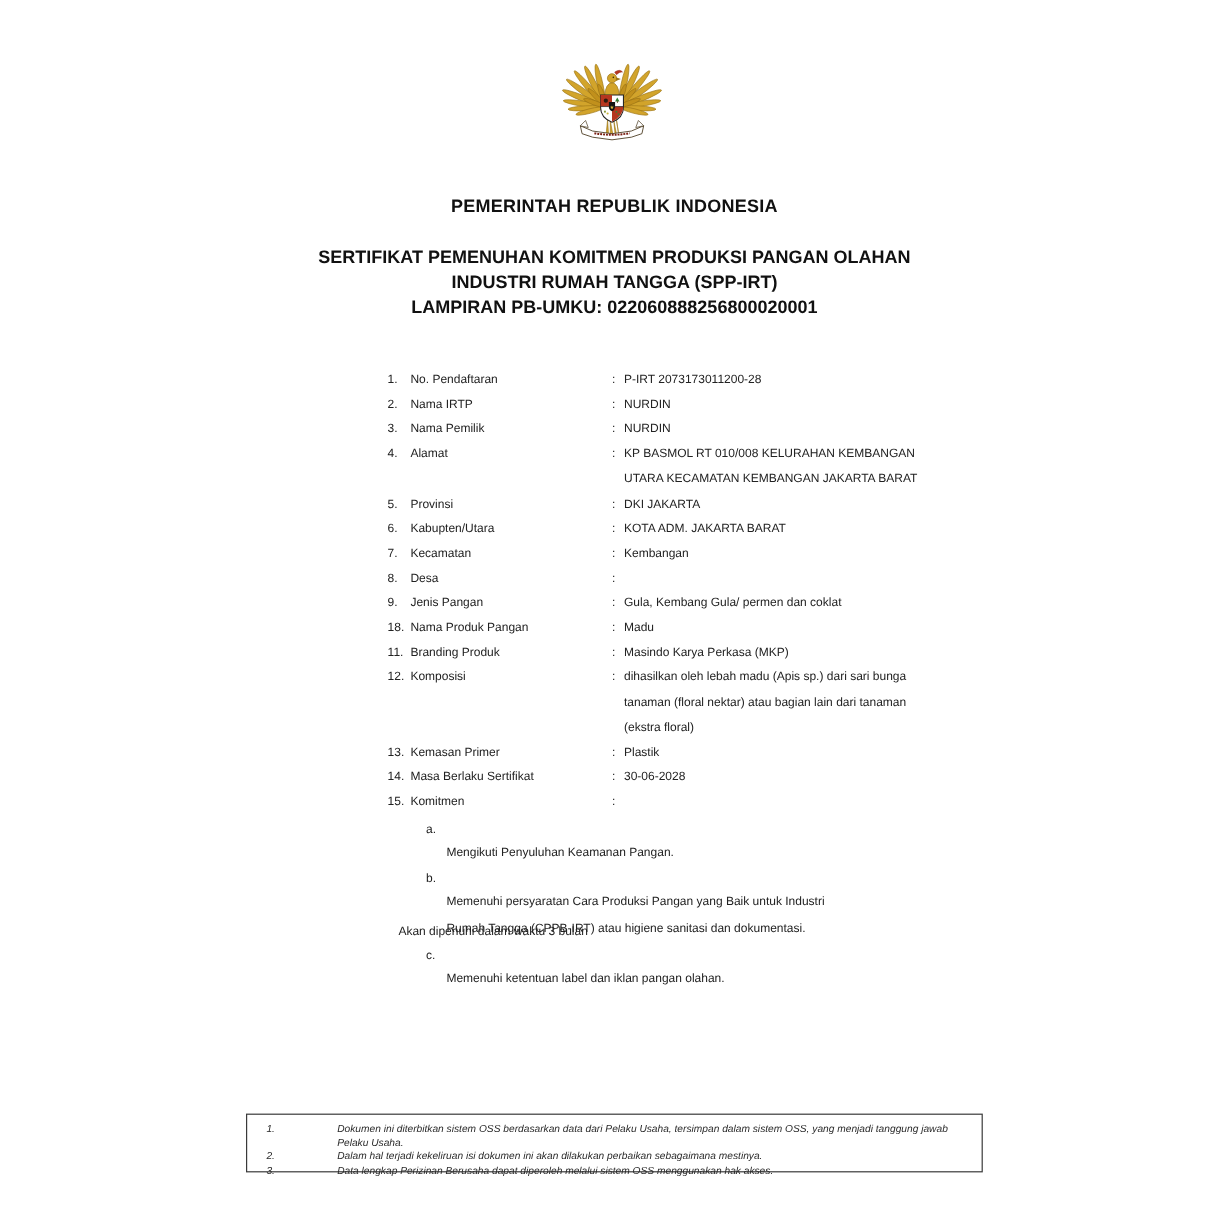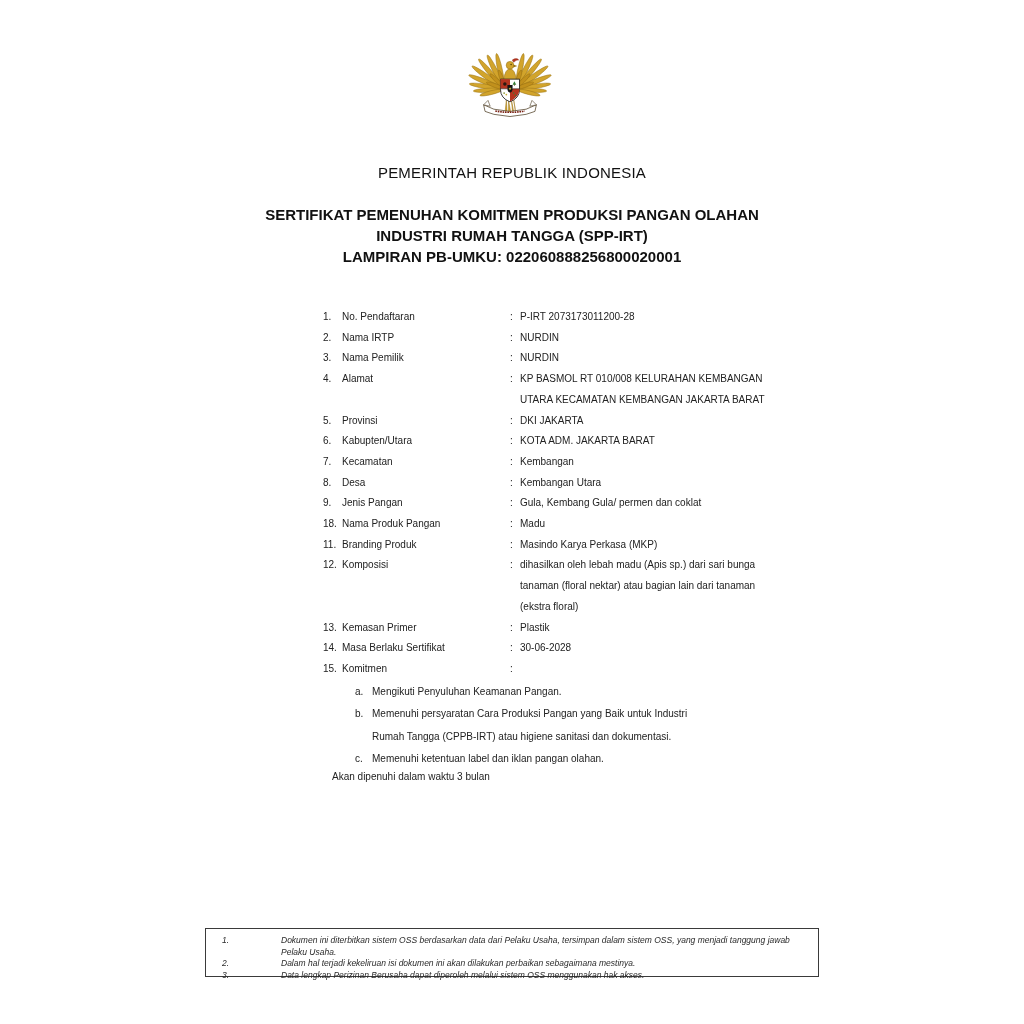--- a/index.html
+++ b/index.html
@@ -19,21 +19,21 @@
     width: 88px;
     height: 78px;
   }
   .gov-title {
     position: absolute;
     left: 0;
     top: 164px;
     width: 1024px;
     text-align: center;
     font-size: 15px;
-    font-weight: normal;
+    font-weight: bold;
     letter-spacing: 0.2px;
     color: #111;
   }
   .doc-title {
     position: absolute;
     left: 0;
     top: 205px;
     width: 1024px;
     text-align: center;
     font-size: 15px;
@@ -59,21 +59,21 @@
     position: absolute;
     left: 355px;
     top: 681px;
     width: 380px;
     font-size: 10px;
     line-height: 22.3px;
     color: #222;
   }
   .krow { display: flex; align-items: flex-start; }
   .krow .letter { flex: 0 0 17px; }
-  .krow .ktext { width: 346px; }
+  .krow .ktext { width: 346px; margin-top: 19px; }
   .closing {
     position: absolute;
     left: 332px;
     top: 771px;
     font-size: 10px;
     color: #222;
   }
   .footer-box {
     position: absolute;
     left: 205px;
@@ -216,21 +216,20 @@
     <div class="drow">
       <span class="num">7.</span>
       <span class="label">Kecamatan</span>
       <span class="colon">:</span>
       <span class="value">Kembangan</span>
     </div>
     <div class="drow">
       <span class="num">8.</span>
       <span class="label">Desa</span>
       <span class="colon">:</span>
-      <span class="value">Kembangan Utara</span>
     </div>
     <div class="drow">
       <span class="num">9.</span>
       <span class="label">Jenis Pangan</span>
       <span class="colon">:</span>
       <span class="value">Gula, Kembang Gula/ permen dan coklat</span>
     </div>
     <div class="drow">
       <span class="num">18.</span>
       <span class="label">Nama Produk Pangan</span>

